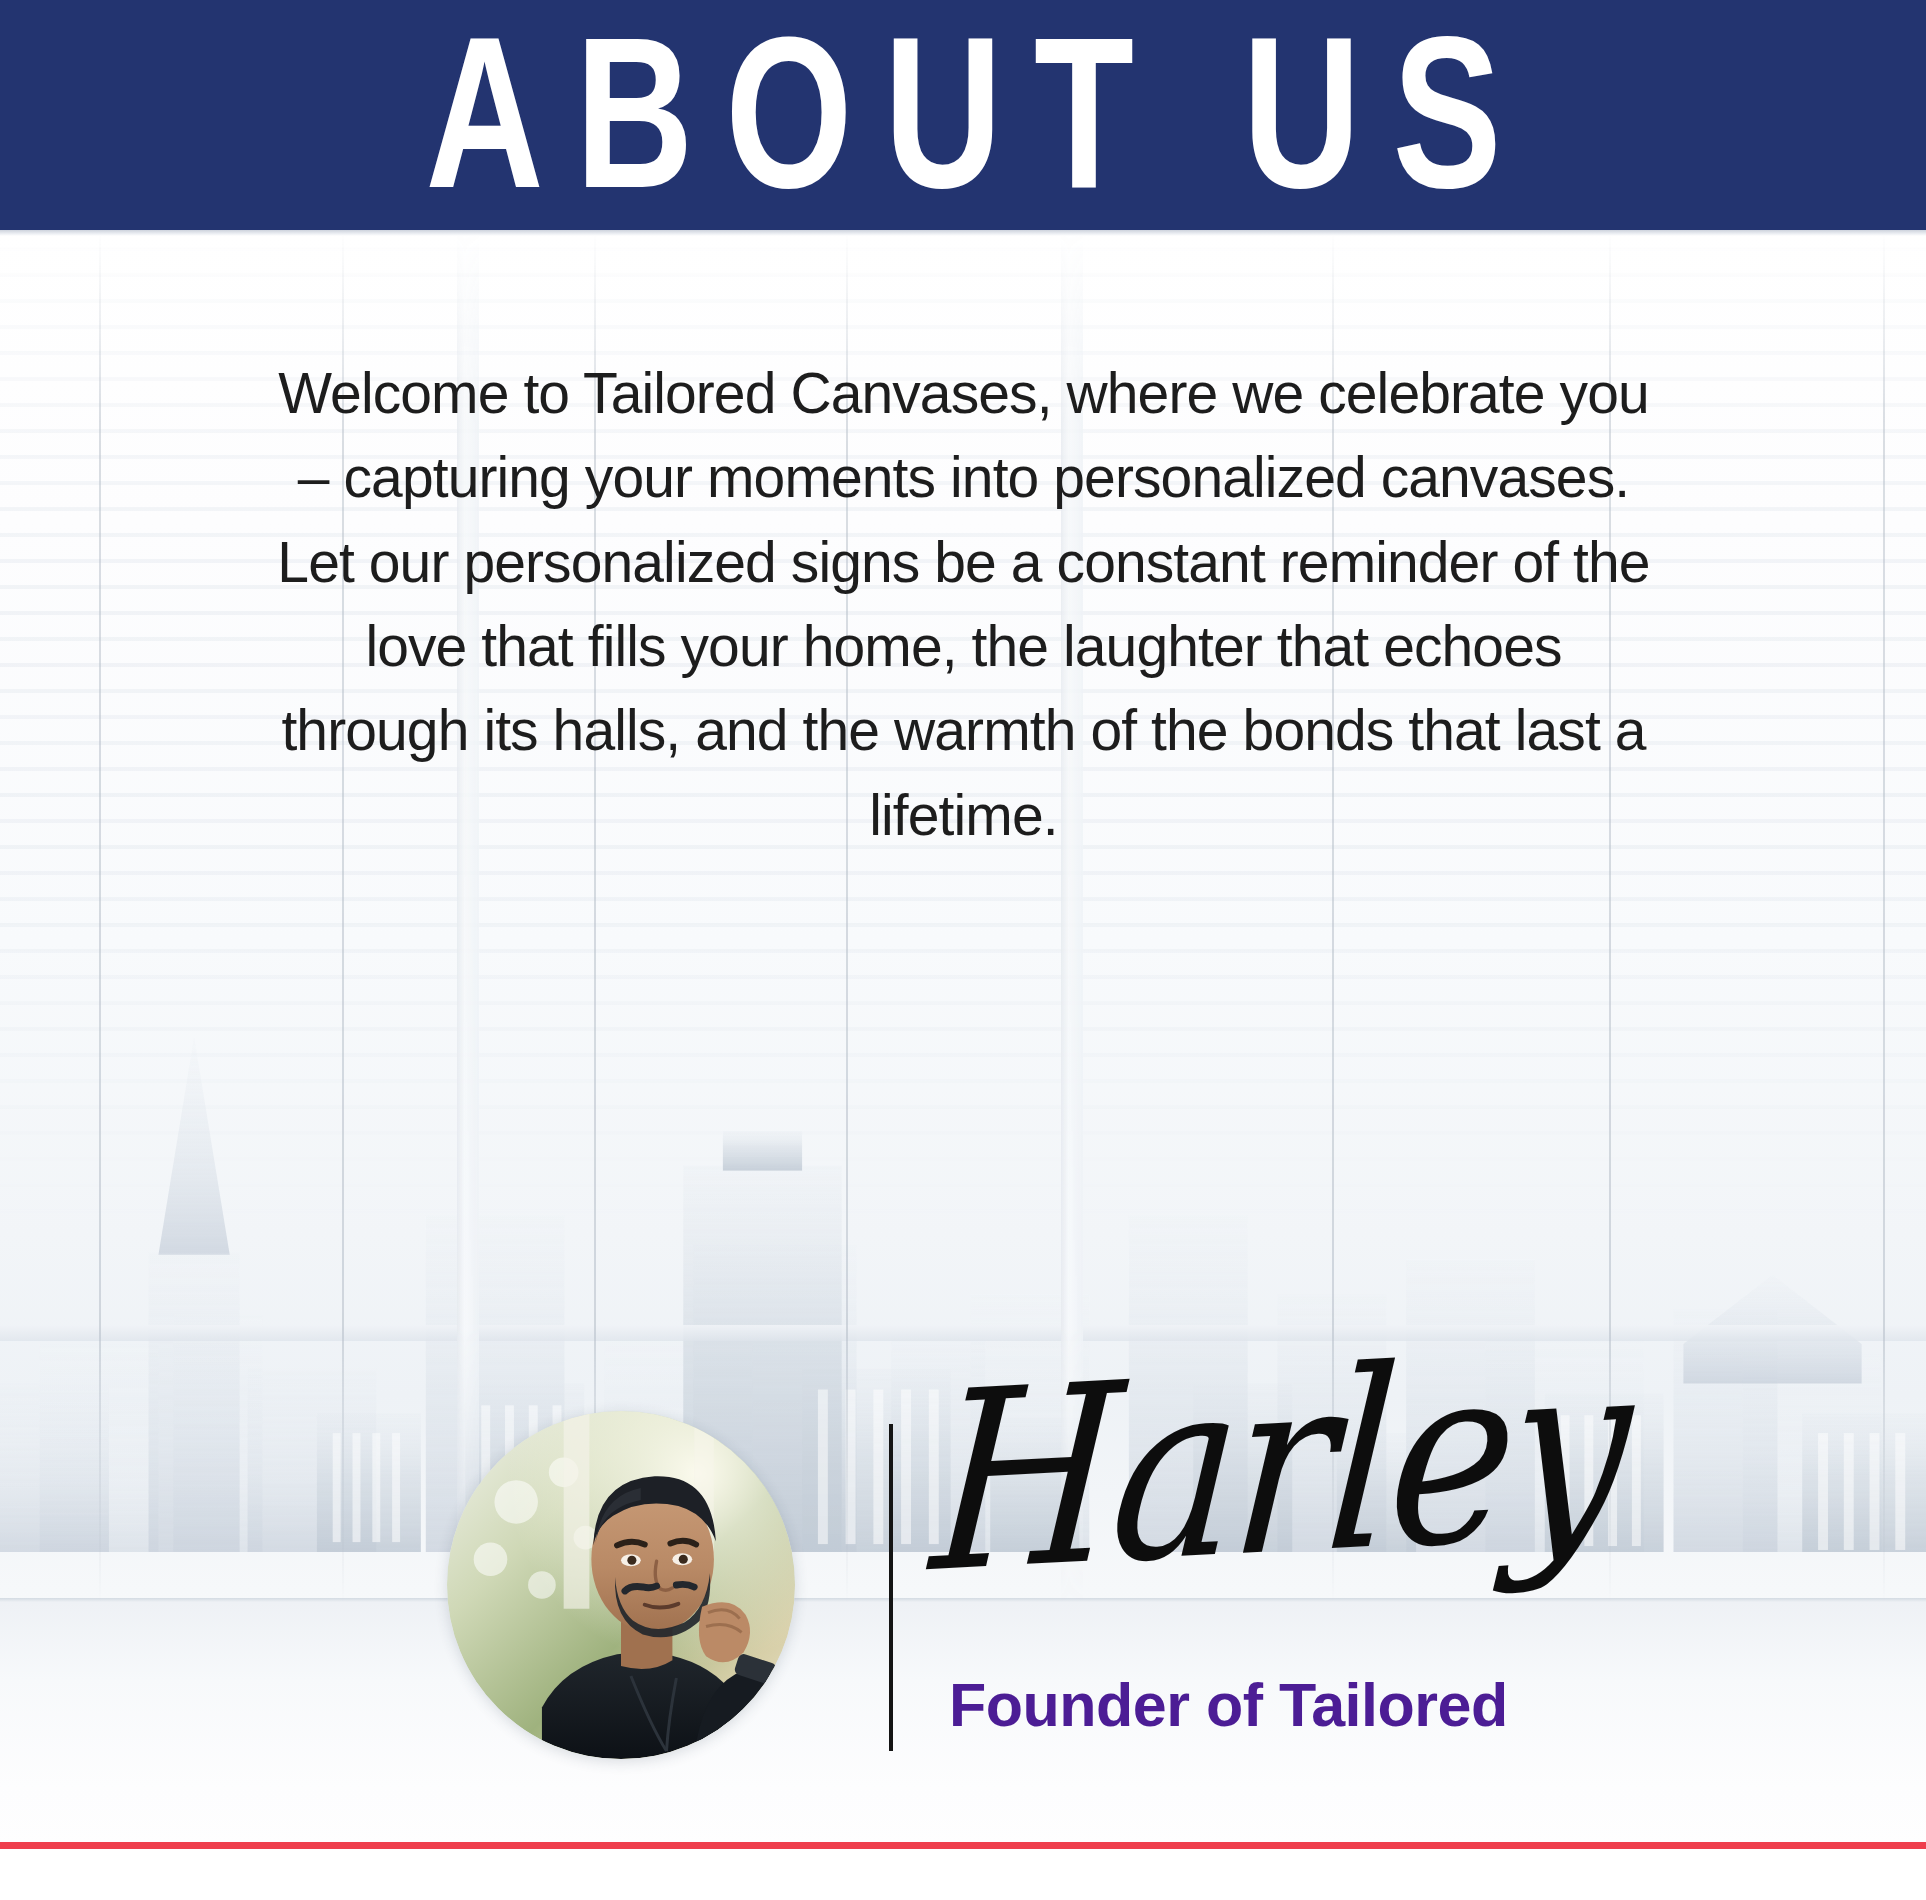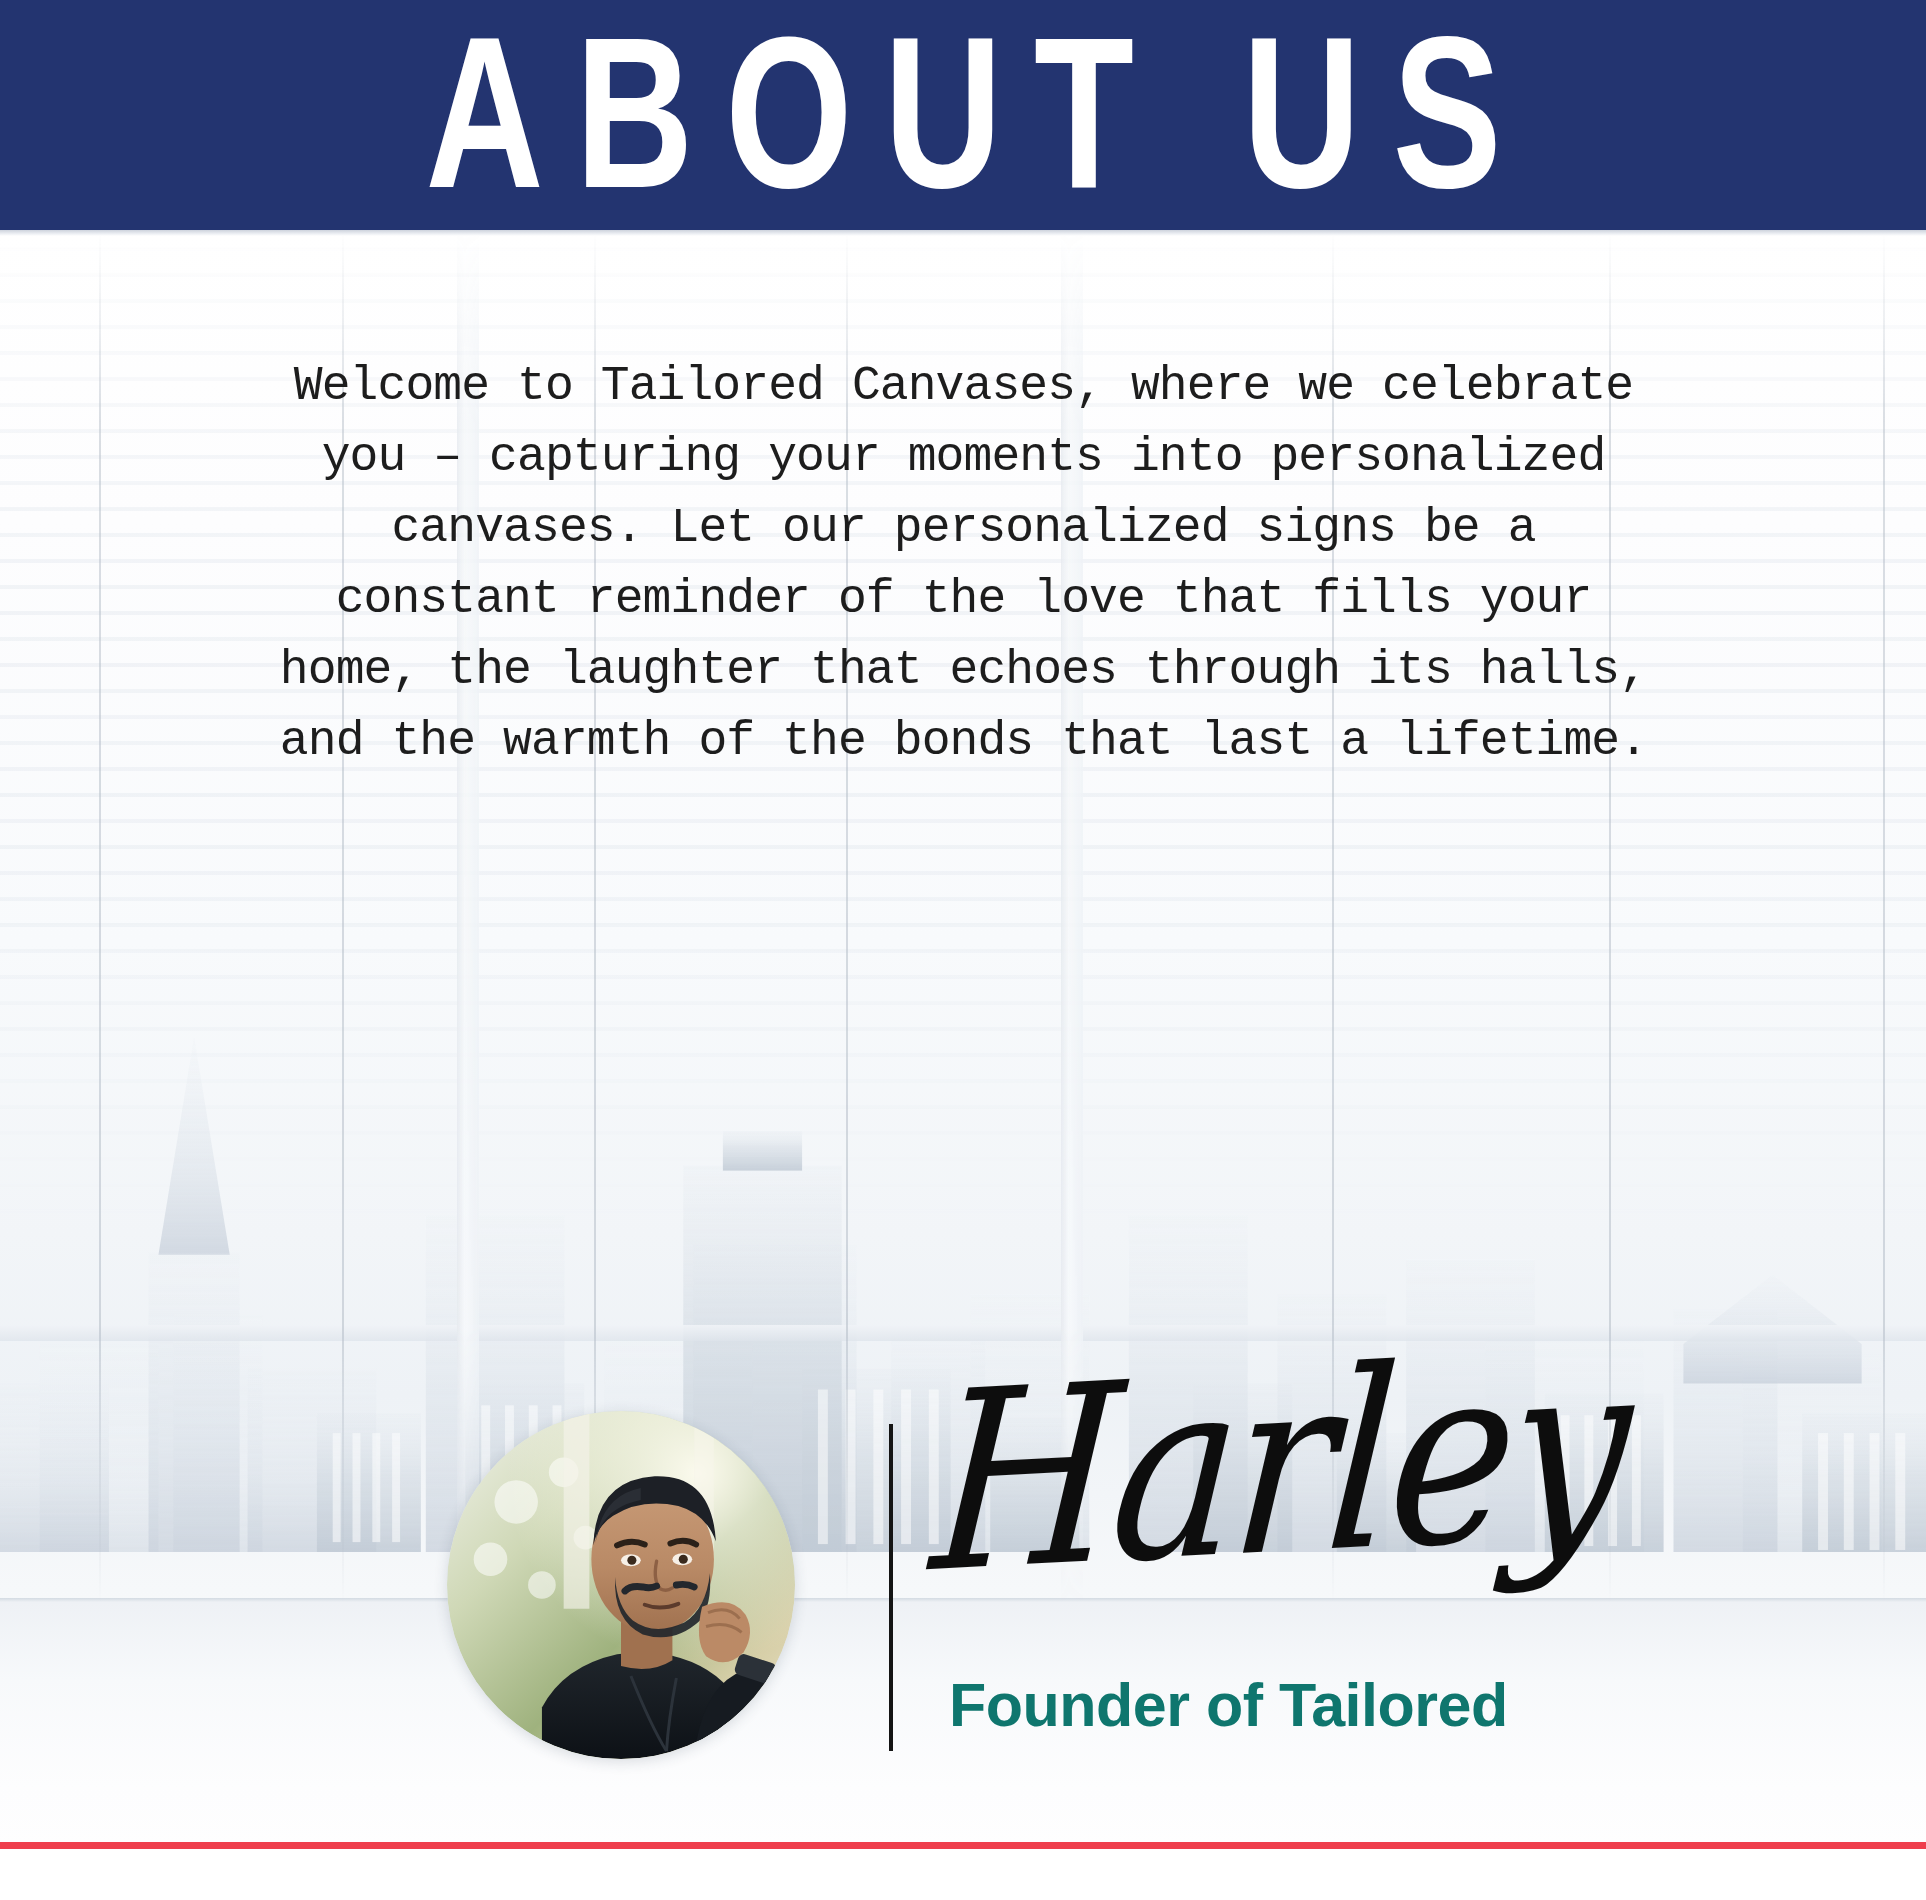--- a/index.html
+++ b/index.html
@@ -164,22 +164,22 @@
 
   
   .body-copy {
     position: absolute;
     left: 50%;
     transform: translateX(-50%);
     top: 351px;
     width: 1386px;
     text-align: center;
     color: #1d1d1d;
-    font-family: Liberation Mono, monospace;
-    font-size: 48px;
+    font-family: Liberation Sans, sans-serif;
+    font-size: 57px;
     line-height: 1.48;
     font-weight: 400;
     letter-spacing: -0.9px;
   }
   .body-copy p {
     margin: 0;
   }
   .body-copy p + p {
     margin-top: 1.48em;
   }
@@ -232,21 +232,21 @@
   }
 
   .sig-role {
     position: absolute;
     left: 18px;
     top: 285px;
     font-family: "Liberation Sans", sans-serif;
     font-weight: 700;
     font-size: 61px;
     line-height: 1.12;
-    color: #0f766e;
+    color: #4c1d95;
     letter-spacing: -0.5px;
     width: 693px;
   }
 
   
   .stripe {
     position: absolute;
     left: 0;
     width: 1927px;
   }

